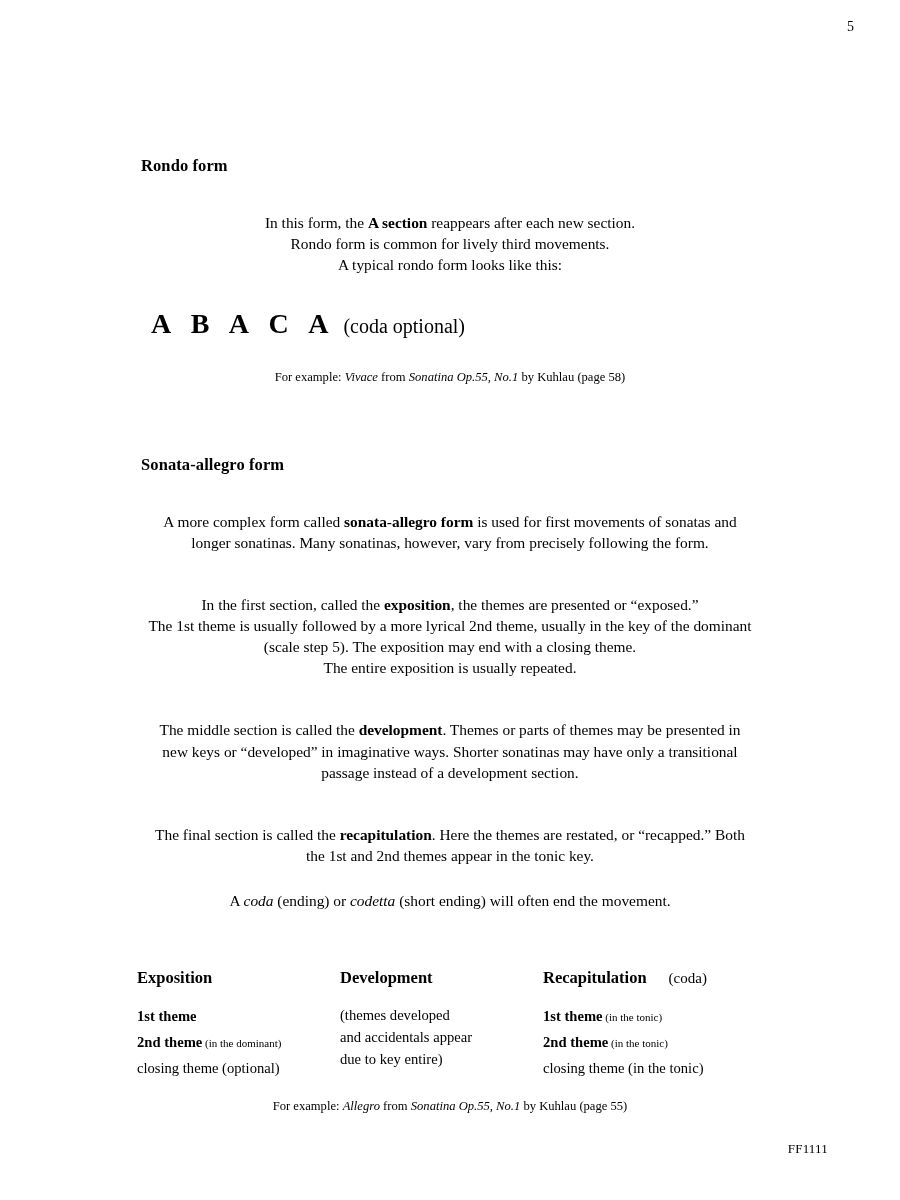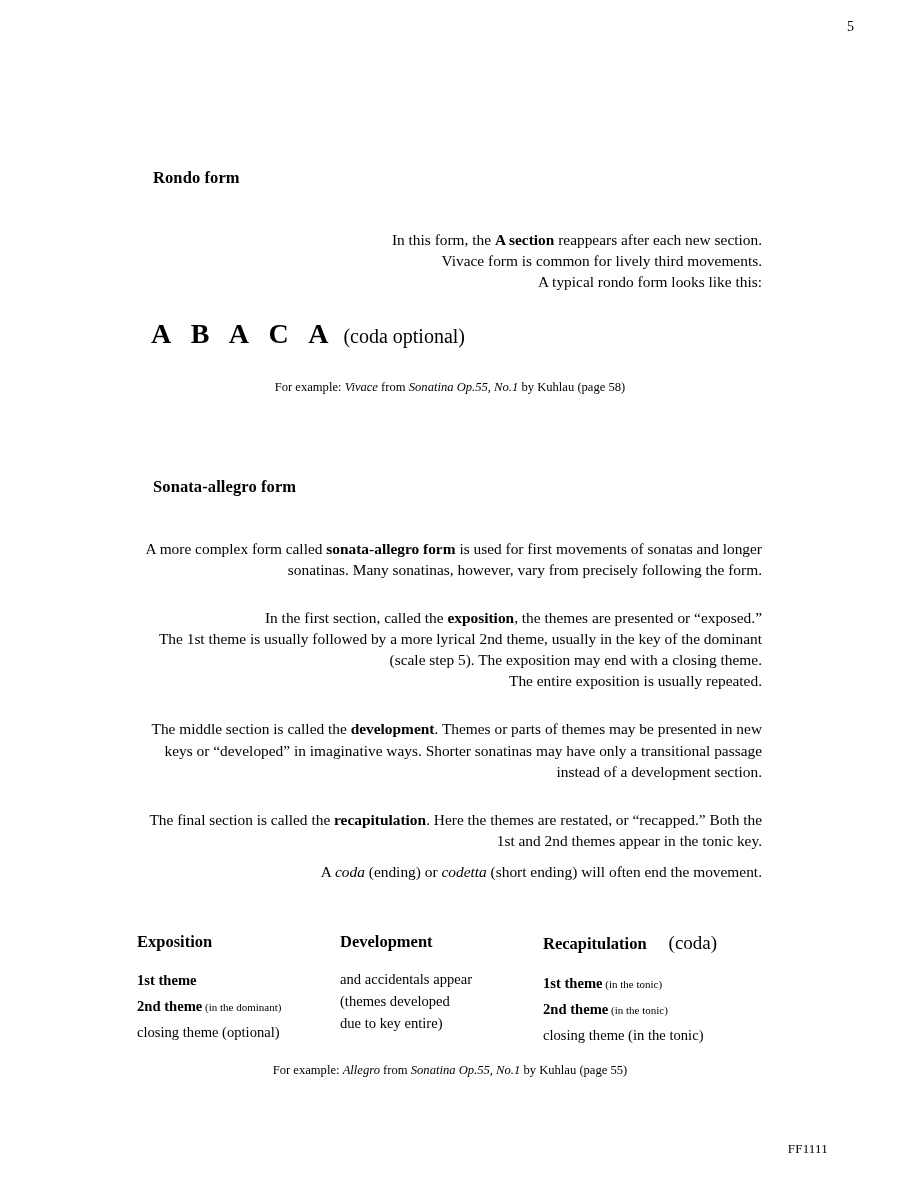--- a/index.html
+++ b/index.html
@@ -47,30 +47,30 @@
   .content {
     position: absolute;
     left: 137px;
     top: 152px;
     width: 626px;
   }
 
   h2.section-heading {
     font-size: 16.5px;
     font-weight: bold;
-    margin: 16px;
+    margin: 4px;
     line-height: 1.2;
     letter-spacing: 0.1px;
   }
 
   p.body-text {
     font-size: 15.4px;
     line-height: 21.2px;
-    margin: 1px;
-    text-align: right;
+    margin: 8px;
+    text-align: center;
   }
 
   
   .display-line {
     text-align: left;
     margin: 0;
     padding-left: 14px;
     line-height: 1.2;
   }
   .display-line .letters {
@@ -107,21 +107,21 @@
   .chart-col.col-3 { left: 406px; width: 220px; }
 
   .col-head {
     font-size: 16.5px;
     font-weight: bold;
     line-height: 1.2;
     white-space: nowrap;
   }
   .col-head .coda-note {
     font-weight: normal;
-    font-size: 19px;
+    font-size: 15px;
     margin-left: 22px;
   }
 
   .col-rows { margin-top: 17px; }
 
   .chart-row {
     font-size: 14.6px;
     line-height: 25px;
     white-space: nowrap;
   }
@@ -138,21 +138,21 @@
   <div class="page-number">5</div>
 
   <div class="content">
 
     <h2 class="section-heading">Rondo form</h2>
 
     <div style="height:24px"></div>
 
     <p class="body-text">
       <span>In this form, the </span><b>A section</b><span> reappears after each new section.</span><br>
-      <span>Vivace form is common for lively third movements.</span><br>
+      <span>Rondo form is common for lively third movements.</span><br>
       <span>A typical rondo form looks like this:</span>
     </p>
 
     <div style="height:24px"></div>
 
     <p class="display-line">
       <span class="letters">A B A C A</span><span class="paren">(coda optional)</span>
     </p>
 
     <div style="height:20px"></div>
@@ -213,22 +213,22 @@
           <div class="chart-row"><b>2nd theme</b><span class="note"> (in the dominant)</span></div>
           <div class="chart-row plain"><span>closing theme (optional)</span></div>
         </div>
       </div>
 
       <div class="chart-col col-2">
         <div class="col-head">
           <span>Development</span>
         </div>
         <div class="col-rows">
+          <div class="chart-row plain narrow"><span>(themes developed</span></div>
           <div class="chart-row plain narrow"><span>and accidentals appear</span></div>
-          <div class="chart-row plain narrow"><span>(themes developed</span></div>
           <div class="chart-row plain narrow"><span>due to key entire)</span></div>
         </div>
       </div>
 
       <div class="chart-col col-3">
         <div class="col-head">
           <span>Recapitulation</span><span class="coda-note">(coda)</span>
         </div>
         <div class="col-rows">
           <div class="chart-row"><b>1st theme</b><span class="note"> (in the tonic)</span></div>

